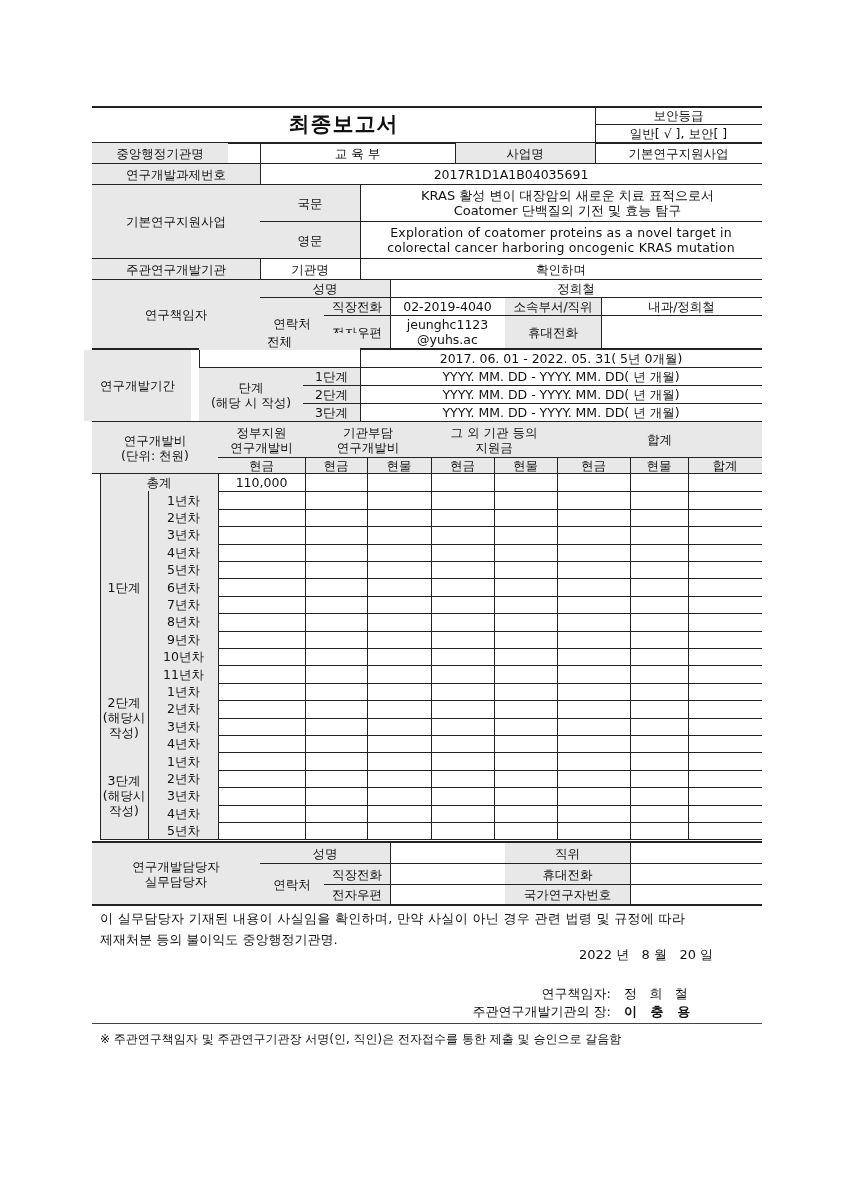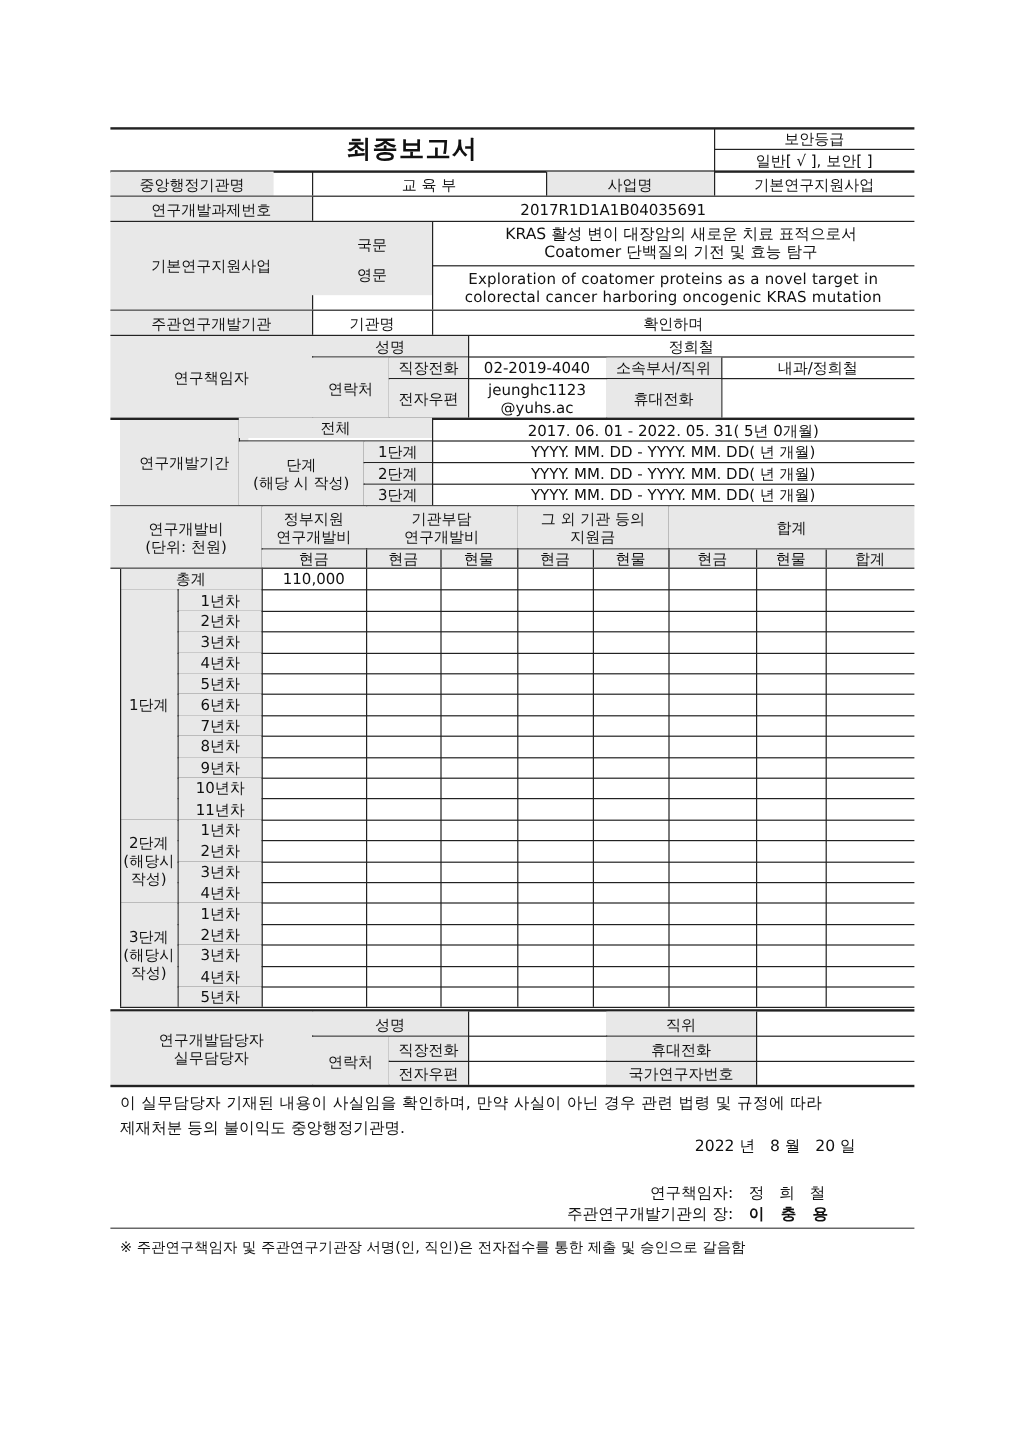--- a/index.html
+++ b/index.html
@@ -41,21 +41,21 @@
   <div class="vl" style="left:260px;top:164px;height:20px;"></div>
   <div class="hl" style="left:92px;top:184px;width:670px;"></div>
 
   <div class="c g" style="left:92px;top:185px;width:168px;height:73px;">기본연구지원사업</div>
   <div class="vl" style="left:260px;top:185px;height:73px;"></div>
   <div class="c g" style="left:260px;top:185px;width:100px;height:36px;">국문</div>
   <div class="vl" style="left:360px;top:185px;height:73px;"></div>
   <div class="c" style="left:360px;top:185px;width:402px;height:36px;font-size:13px;padding-left:13px;">KRAS 활성 변이 대장암의 새로운 치료 표적으로서
 Coatomer 단백질의  기전 및 효능 탐구</div>
   <div class="hl" style="left:260px;top:221px;width:502px;"></div>
-  <div class="c g" style="left:260px;top:210px;width:100px;height:36px;">영문</div>
+  <div class="c g" style="left:260px;top:222px;width:100px;height:36px;">영문</div>
   <div class="c" style="left:360px;top:222px;width:402px;height:36px;font-size:12.5px;letter-spacing:0.2px;">Exploration of coatomer proteins as a novel target in
 colorectal cancer harboring oncogenic KRAS mutation</div>
   <div class="hl" style="left:92px;top:258px;width:670px;"></div>
 
   <div class="c g" style="left:92px;top:259px;width:168px;height:20px;">주관연구개발기관</div>
   <div class="c" style="left:260px;top:259px;width:100px;height:20px;">기관명</div>
   <div class="c" style="left:360px;top:259px;width:402px;height:20px;">확인하며</div>
   <div class="vl" style="left:260px;top:259px;height:20px;"></div>
   <div class="vl" style="left:360px;top:259px;height:20px;"></div>
   <div class="hl" style="left:92px;top:279px;width:670px;"></div>
@@ -75,23 +75,23 @@
   <div class="vl" style="left:601px;top:298px;height:50px;"></div>
   <div class="c" style="left:601px;top:298px;width:161px;height:17px;">내과/정희철</div>
   <div class="hl" style="left:324px;top:315px;width:438px;"></div>
   <div class="c g" style="left:324px;top:316px;width:66px;height:32px;">전자우편</div>
   <div class="c" style="left:390px;top:316px;width:115px;height:32px;">jeunghc1123
 @yuhs.ac</div>
   <div class="c g" style="left:505px;top:316px;width:96px;height:32px;">휴대전화</div>
   <div class="c" style="left:601px;top:316px;width:161px;height:32px;"></div>
   <div class="hl2" style="left:92px;top:348px;width:670px;"></div>
 
-  <div class="c g" style="left:100px;top:350px;width:107px;height:71px;">연구개발기간</div>
+  <div class="c g" style="left:84px;top:350px;width:107px;height:71px;">연구개발기간</div>
   <div class="vl" style="left:199px;top:350px;height:71px;"></div>
-  <div class="c g" style="left:199px;top:348px;width:161px;height:17px;">전체</div>
+  <div class="c g" style="left:199px;top:333px;width:161px;height:17px;">전체</div>
   <div class="vl" style="left:360px;top:350px;height:71px;"></div>
   <div class="c" style="left:360px;top:350px;width:402px;height:17px;">2017. 06. 01 - 2022. 05. 31( 5년 0개월)</div>
   <div class="hl" style="left:199px;top:367px;width:563px;"></div>
   <div class="c g" style="left:199px;top:368px;width:104px;height:53px;">단계
 (해당 시 작성)</div>
   <div class="vl" style="left:303px;top:368px;height:53px;"></div>
   <div class="c g" style="left:303px;top:368px;width:57px;height:17px;">1단계</div>
   <div class="c" style="left:360px;top:368px;width:402px;height:17px;">YYYY. MM. DD - YYYY. MM. DD(  년   개월)</div>
   <div class="hl" style="left:303px;top:385px;width:459px;"></div>
   <div class="c g" style="left:303px;top:386px;width:57px;height:17px;">2단계</div>

